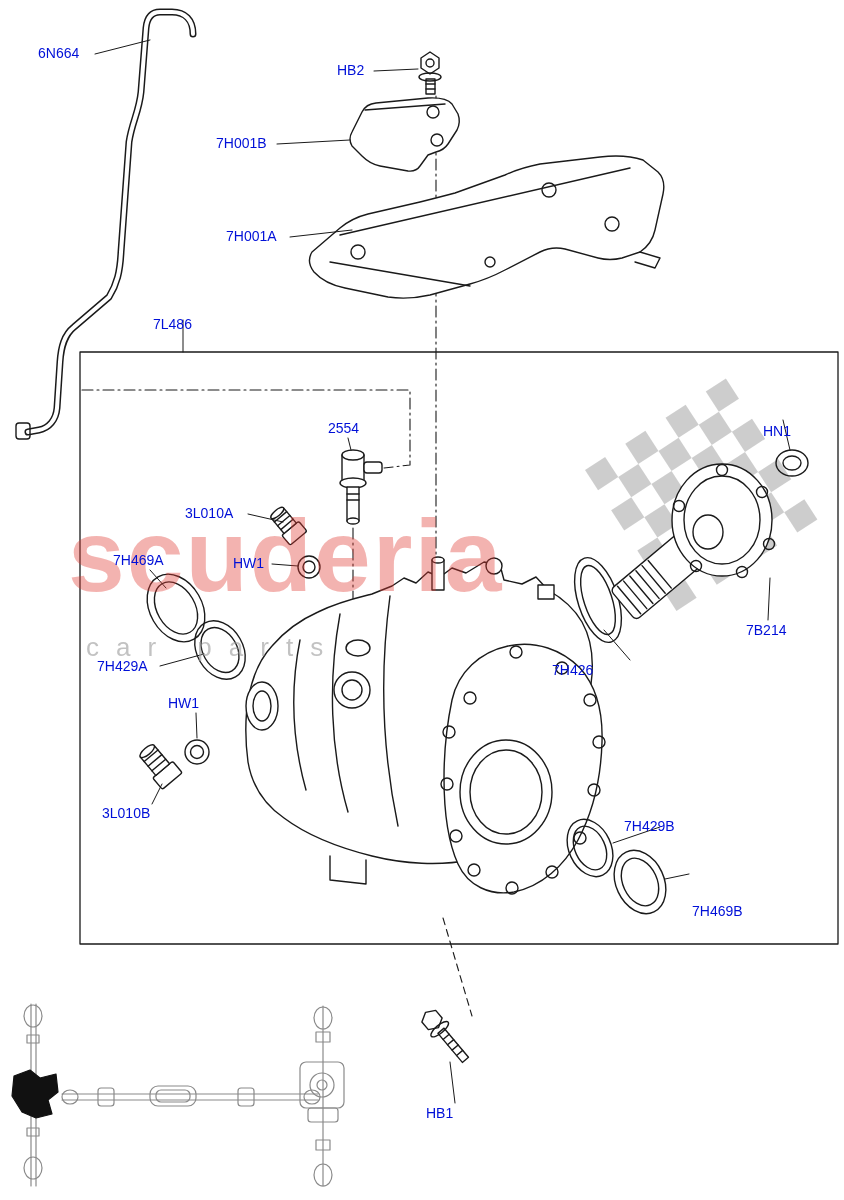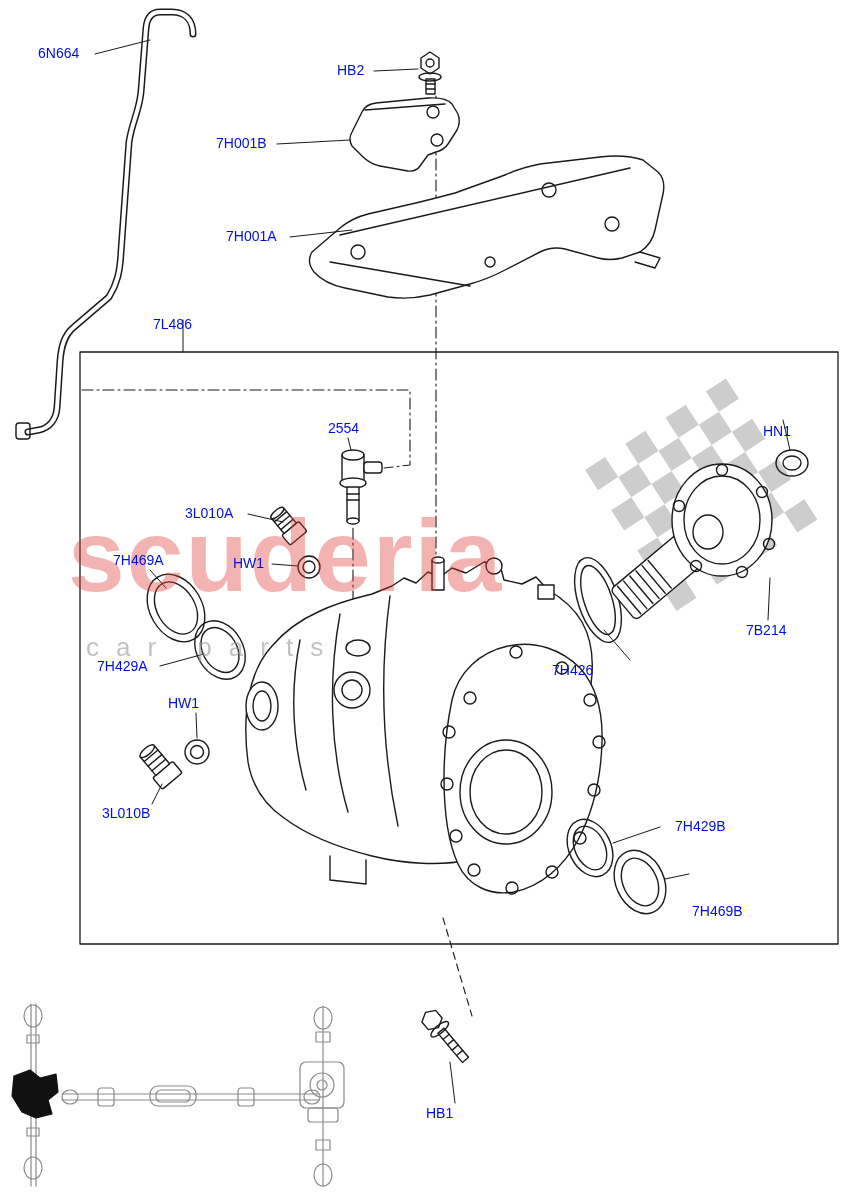--- a/index.html
+++ b/index.html
@@ -273,17 +273,17 @@
   <div class="part-label" style="left:328px;top:421px">2554</div>
   <div class="part-label" style="left:763px;top:424px">HN1</div>
   <div class="part-label" style="left:185px;top:506px">3L010A</div>
   <div class="part-label" style="left:233px;top:556px">HW1</div>
   <div class="part-label" style="left:113px;top:553px">7H469A</div>
   <div class="part-label" style="left:97px;top:659px">7H429A</div>
   <div class="part-label" style="left:552px;top:663px">7H426</div>
   <div class="part-label" style="left:746px;top:623px">7B214</div>
   <div class="part-label" style="left:168px;top:696px">HW1</div>
   <div class="part-label" style="left:102px;top:806px">3L010B</div>
-  <div class="part-label" style="left:675px;top:819px">7H429B</div>
+  <div class="part-label" style="left:624px;top:819px">7H429B</div>
   <div class="part-label" style="left:692px;top:904px">7H469B</div>
   <div class="part-label" style="left:426px;top:1106px">HB1</div>
 
 </div>
 
 </body></html>

